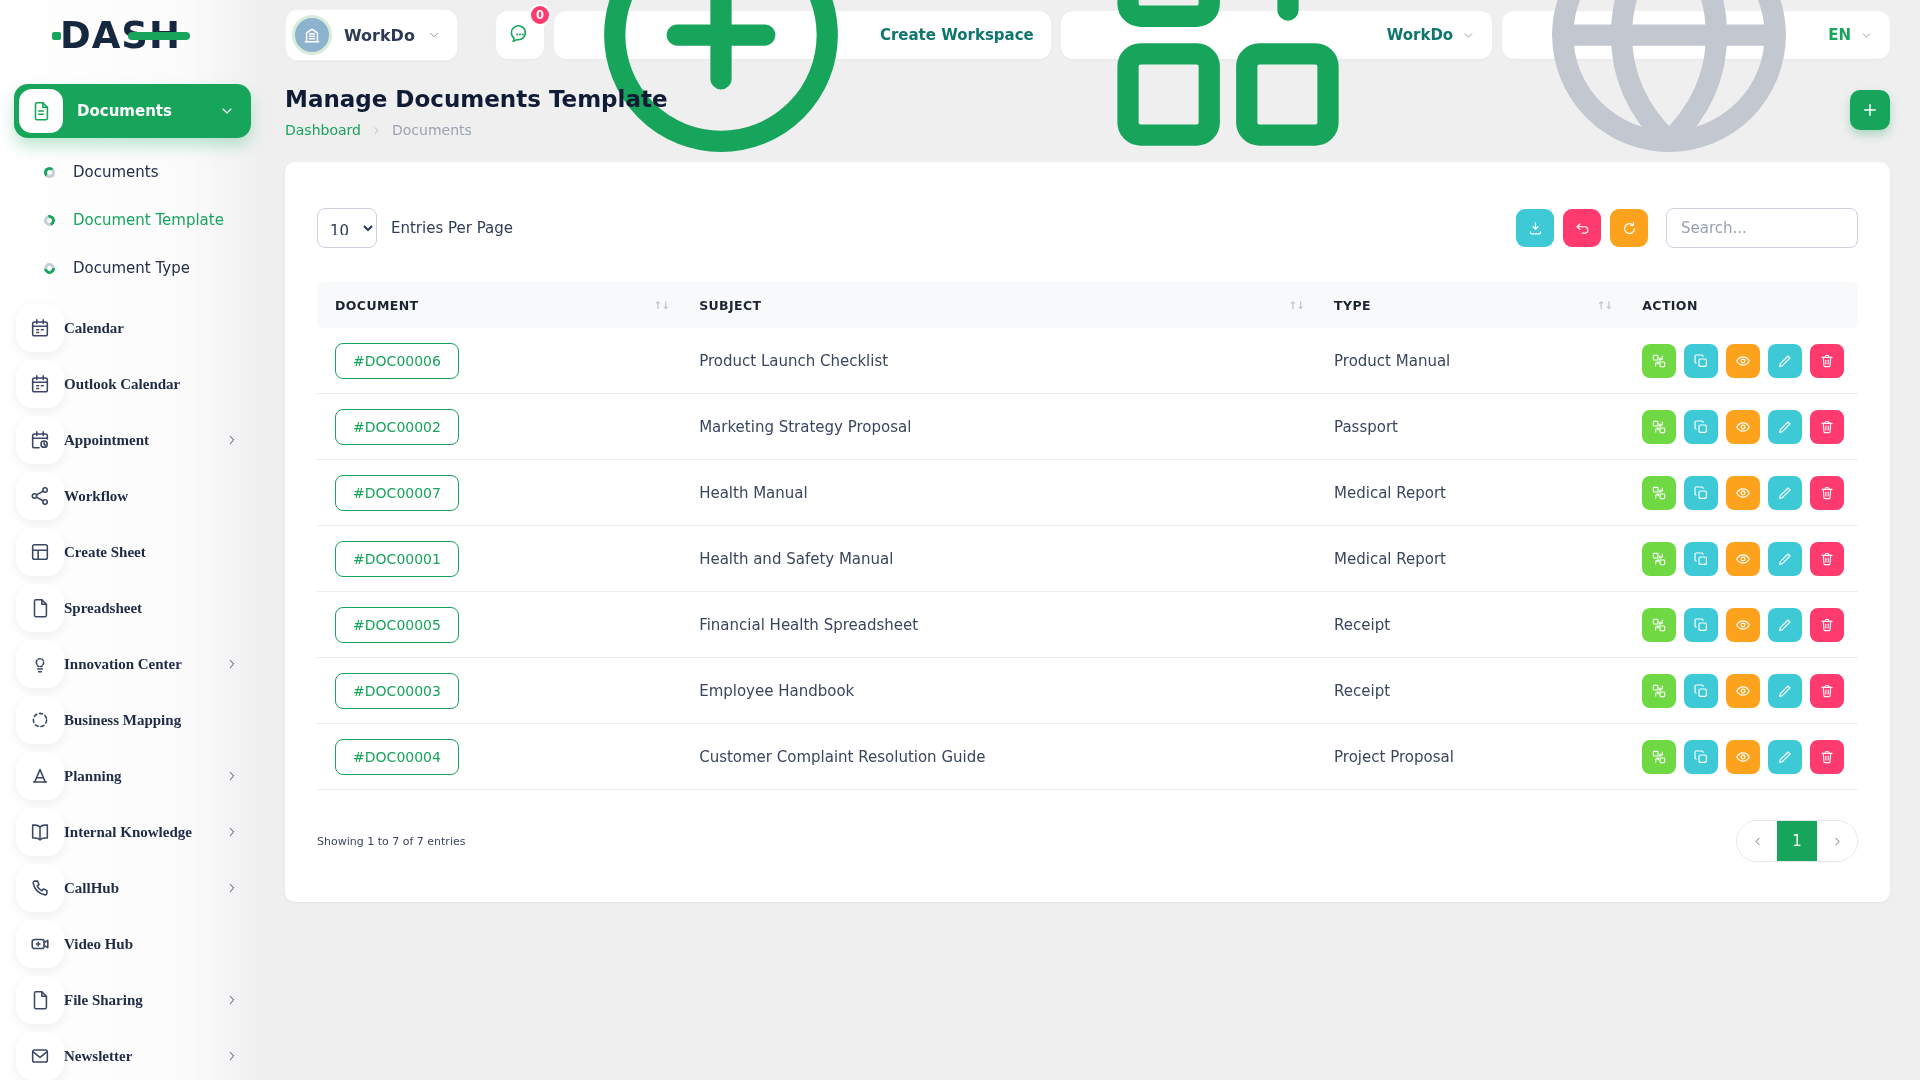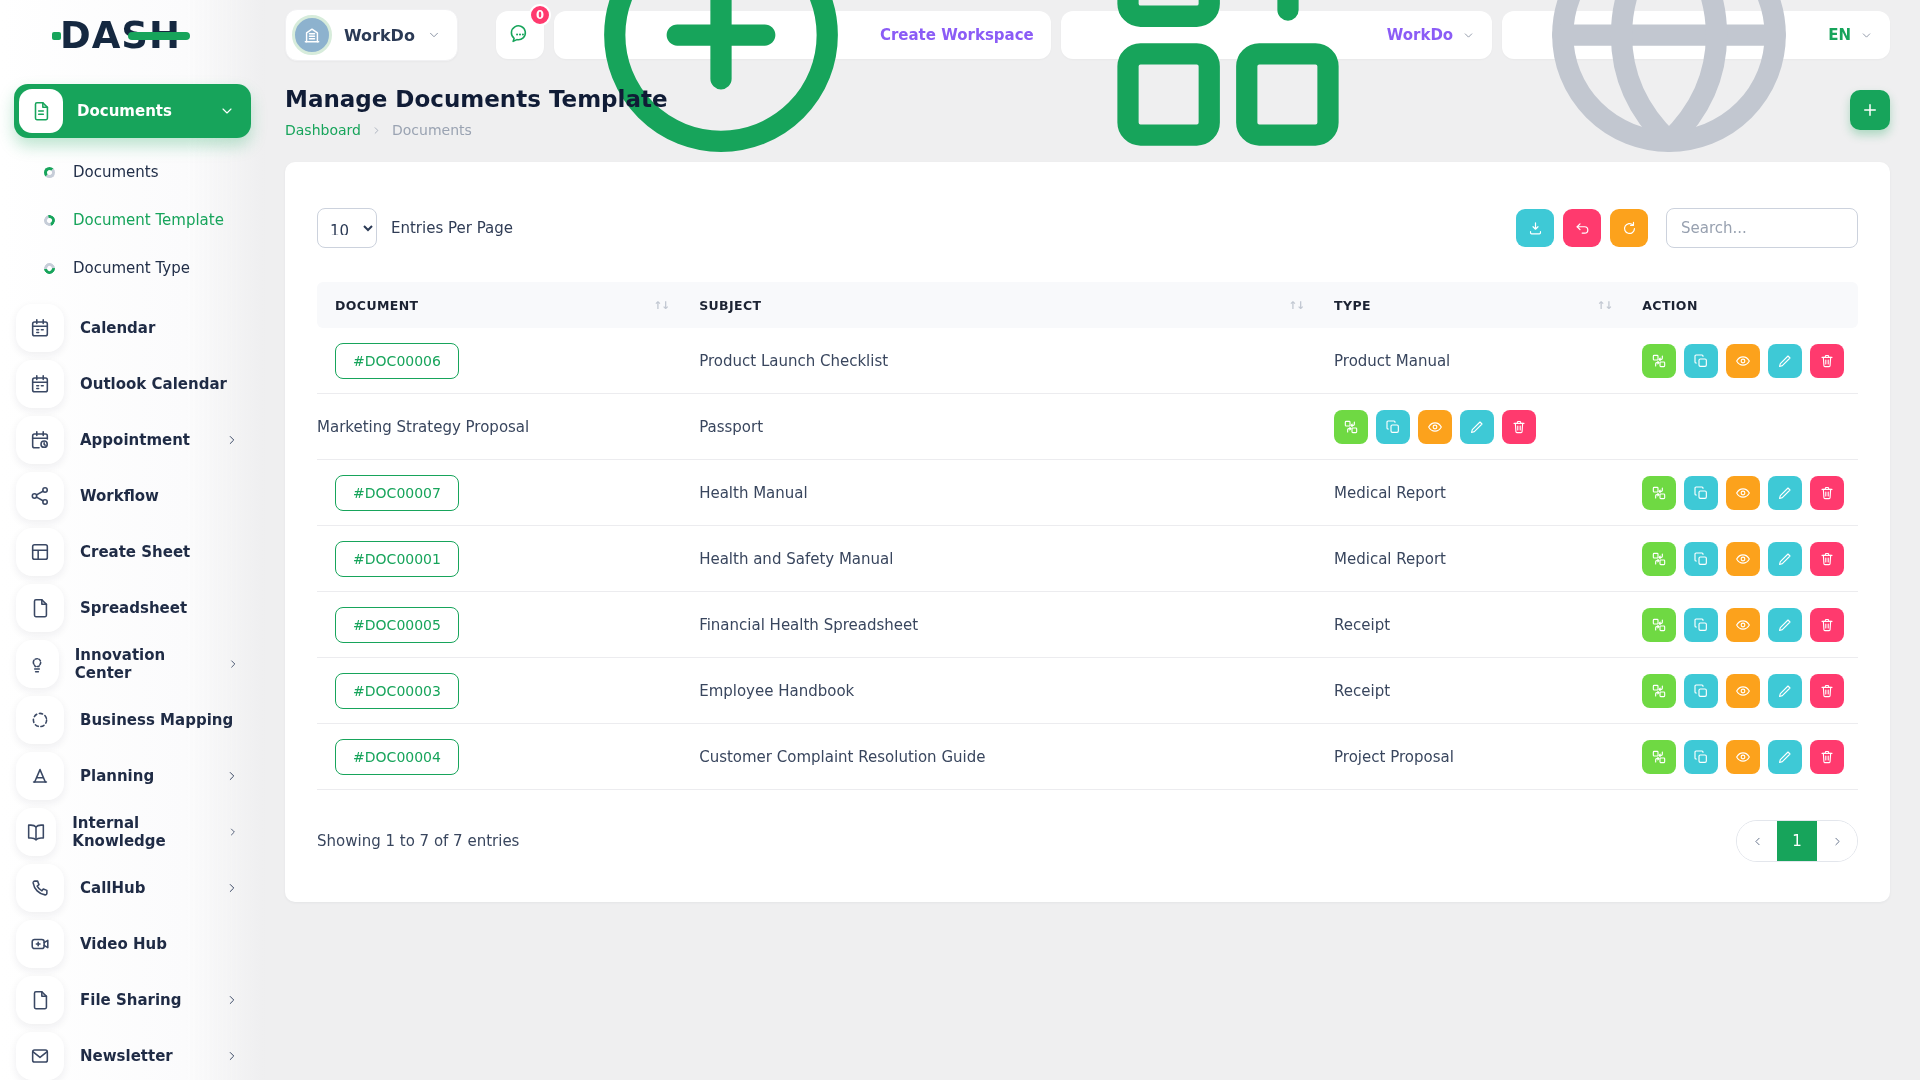--- a/index.html
+++ b/index.html
@@ -37,21 +37,21 @@
 
   .submenu { padding:10px 0 4px 30px; }
   .sub-item { display:flex; align-items:center; gap:18px; height:48px; cursor:pointer; }
   .donut { width:11px; height:11px; border-radius:50%; border:3px solid #17a45b; border-right-color:#c6cdd8; border-bottom-color:#c6cdd8; flex:0 0 auto; }
   .sub-item:nth-child(2) .donut { transform:rotate(120deg); }
   .sub-item:nth-child(3) .donut { transform:rotate(220deg); }
   .sub-item .lbl { font-size:15px; font-weight:500; color:#222f49; }
   .sub-item.active .lbl { color:#17a45b; }
 
   .side-items { padding:4px 4px 0 2px; }
-  .side-item { display:flex; align-items:center; gap:16px; height:56px; cursor:pointer; }
+  .side-item { display:flex; align-items:center; height:56px; cursor:pointer;font-family:Liberation Serif, serif; }
   .side-item .icon-box {
     width:48px; height:48px; border-radius:16px; background:#fff;
     box-shadow:0 3px 8px rgba(25,35,60,.07);
     display:grid; place-items:center; color:#3a4864;
   }
   .side-item .icon-box .ic { width:22px; height:22px; }
   .side-item .lbl { font-size:15px; font-weight:600; color:#1f2b45; }
   .side-item .chev { margin-left:auto; margin-right:8px; width:14px; height:14px; color:#3a4864; }
 
   
@@ -66,21 +66,21 @@
   .ws-avatar { width:40px; height:40px; border-radius:50%; background:#8db2ce; border:3px solid #d7ecdb; display:grid; place-items:center; color:#fff; }
   .ws-avatar .ic { width:20px; height:20px; }
   .ws-pill .lbl { font-size:16px; font-weight:600; color:#2b3a55; }
   .ws-pill .chev { width:14px; height:14px; color:#8b94a5; }
 
   .top-right { display:flex; align-items:center; gap:10px; }
   .pill {
     height:48px; background:#fff; border-radius:12px; display:flex; align-items:center;
     gap:9px; padding:0 17px; cursor:pointer; box-shadow:0 1px 2px rgba(0,0,0,.03);
   }
-  .pill .lbl { font-size:15px; font-weight:600; color:#8b5cf6; }
+  .pill .lbl { font-size:15px; font-weight:600; color:#0f766e; }
   .pill .chev { width:13px; height:13px; color:#8b94a5; }
   .pill-chat { width:48px; padding:0; justify-content:center; position:relative; color:#17a45b; }
   .pill-chat .ic { width:22px; height:22px; }
   .badge {
     position:absolute; top:-7px; right:-7px; min-width:22px; height:22px; border-radius:50%;
     background:#ff3a6e; border:2px solid #fff; color:#fff; font-size:11.5px; font-weight:700;
     display:grid; place-items:center;
   }
   .ic-green { color:#17a45b; } .ic-green .ic { width:20px; height:20px; }
   .ic-gray { color:#c2c7d0; } .ic-gray .ic { width:20px; height:20px; }
@@ -143,21 +143,21 @@
   .doc-badge {
     margin-left:18px; display:inline-block; border:1px solid #17a45b; color:#17a45b;
     font-size:14px; padding:9px 16px; width:124px; text-align:center; border-radius:8px;
     background:#fff; cursor:pointer;
   }
   .actions { display:flex; gap:8px; }
   .act-btn { width:34px; height:34px; border-radius:8px; border:none; color:#fff; display:grid; place-items:center; cursor:pointer; }
   .act-btn .ic { width:16px; height:16px; }
 
   .tbl-footer { display:flex; justify-content:space-between; align-items:center; margin-top:30px; }
-  .showing { font-size:15px; color:#39465e; }
+  .showing { font-size:11px; color:#39465e; }
   .pager {
     display:flex; align-items:center; background:#fff; border:1px solid #e3e6ec;
     border-radius:22px; overflow:hidden; height:42px;
   }
   .pg-prev,.pg-next { width:40px; height:42px; display:grid; place-items:center; color:#5d6b85; cursor:pointer; background:#fff; border:none; }
   .pg-prev .ic,.pg-next .ic { width:13px; height:13px; }
   .pg-cur { width:40px; height:42px; background:#17a45b; color:#fff; display:grid; place-items:center; font-size:15px; cursor:pointer; }
 </style>
 </head>
 <body>
@@ -591,20 +591,21 @@
                     <path d="M4.5 6.5h15"></path>
                     <path d="M9.5 6.5V5a1.3 1.3 0 0 1 1.3-1.3h2.4A1.3 1.3 0 0 1 14.5 5v1.5"></path>
                     <path d="M6.5 6.5l.9 12.6a1.5 1.5 0 0 0 1.5 1.4h6.2a1.5 1.5 0 0 0 1.5-1.4l.9-12.6"></path>
                     <path d="M10.2 10.5v6M13.8 10.5v6"></path>
                   </svg>
                 </span>
               </button>
             </div>
           </div>
           <div class="tbl-row">
+            <div class="td"><span class="doc-badge">#DOC00002</span></div>
             <div class="td">Marketing Strategy Proposal</div>
             <div class="td">Passport</div>
             <div class="td actions">
               <button class="act-btn" style="background:#6fd943">
                 <span class="ic">
                   <svg viewBox="0 0 24 24" stroke-width="2">
                     <rect x="3.5" y="3.5" width="7" height="7" rx="1.2"></rect>
                     <rect x="13.5" y="13.5" width="7" height="7" rx="1.2"></rect>
                     <path d="M17 4.5v3.5a1.5 1.5 0 0 1-1.5 1.5H12m1.8-1.8L12 9.5l1.8 1.8"></path>
                     <path d="M7 19.5V16a1.5 1.5 0 0 1 1.5-1.5H12m-1.8 1.8L12 14.5l-1.8-1.8"></path>

